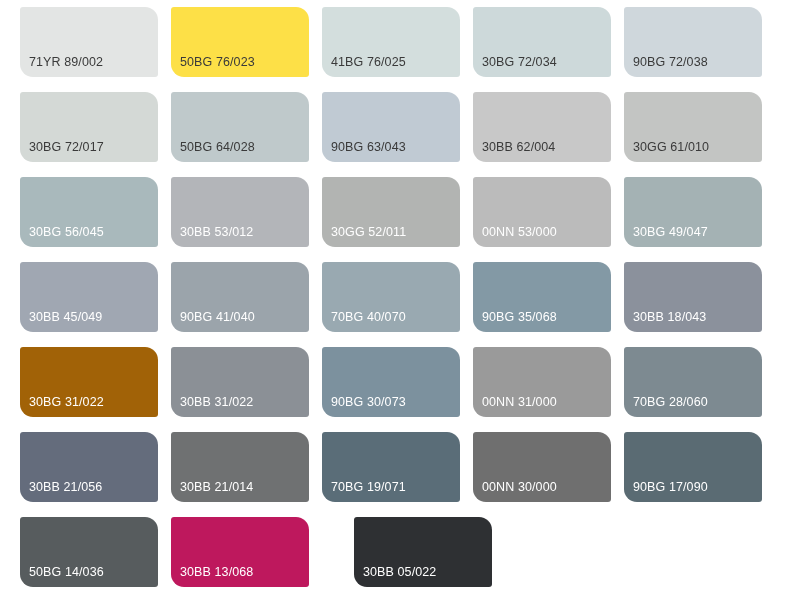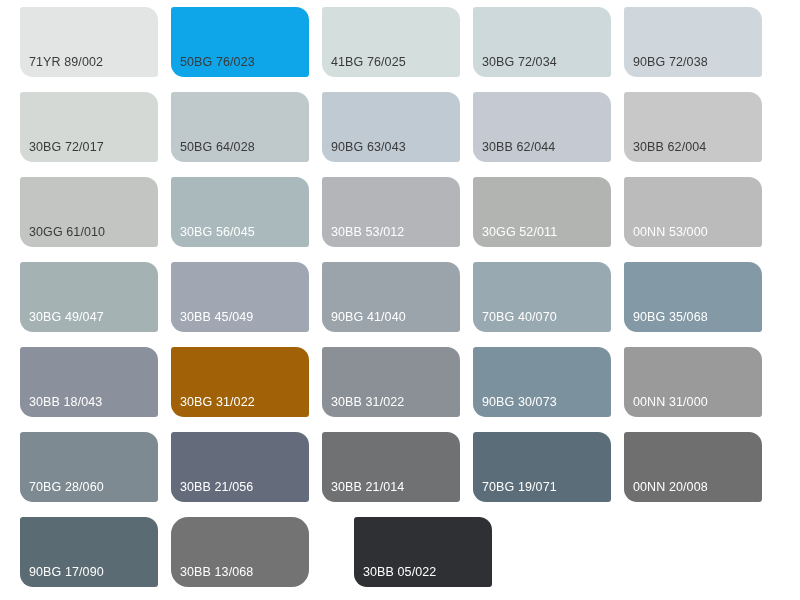--- a/index.html
+++ b/index.html
@@ -58,43 +58,40 @@
     color: #ffffff;
   }
 </style>
 </head>
 <body>
 
 <div id="palette-grid">
     <div class="swatch light" style="background: rgb(227, 229, 228);">
       <span class="swatch-label">71YR 89/002</span>
     </div>
-    <div class="swatch light" style="background: #0ea5e9;">
+    <div class="swatch light" style="background: #fde047;">
       <span class="swatch-label">50BG 76/023</span>
     </div>
     <div class="swatch light" style="background: rgb(211, 222, 221);">
       <span class="swatch-label">41BG 76/025</span>
     </div>
     <div class="swatch light" style="background: rgb(205, 217, 218);">
       <span class="swatch-label">30BG 72/034</span>
     </div>
     <div class="swatch light" style="background: rgb(207, 215, 220);">
       <span class="swatch-label">90BG 72/038</span>
     </div>
     <div class="swatch light" style="background: rgb(212, 217, 214);">
       <span class="swatch-label">30BG 72/017</span>
     </div>
     <div class="swatch light" style="background: rgb(191, 201, 203);">
       <span class="swatch-label">50BG 64/028</span>
     </div>
     <div class="swatch light" style="background: rgb(192, 202, 211);">
       <span class="swatch-label">90BG 63/043</span>
-    </div>
-    <div class="swatch light" style="background: rgb(196, 201, 210);">
-      <span class="swatch-label">30BB 62/044</span>
     </div>
     <div class="swatch light" style="background: rgb(200, 200, 200);">
       <span class="swatch-label">30BB 62/004</span>
     </div>
     <div class="swatch light" style="background: rgb(195, 197, 195);">
       <span class="swatch-label">30GG 61/010</span>
     </div>
     <div class="swatch dark" style="background: rgb(169, 185, 188);">
       <span class="swatch-label">30BG 56/045</span>
     </div>
@@ -143,24 +140,27 @@
     <div class="swatch dark" style="background: rgb(100, 108, 124);">
       <span class="swatch-label">30BB 21/056</span>
     </div>
     <div class="swatch dark" style="background: rgb(111, 113, 114);">
       <span class="swatch-label">30BB 21/014</span>
     </div>
     <div class="swatch dark" style="background: rgb(90, 109, 120);">
       <span class="swatch-label">70BG 19/071</span>
     </div>
     <div class="swatch dark" style="background: rgb(111, 111, 111);">
-      <span class="swatch-label">00NN 20/008</span>
+      <span class="swatch-label">00NN 30/000</span>
     </div>
     <div class="swatch dark" style="background: rgb(90, 107, 115);">
       <span class="swatch-label">90BG 17/090</span>
     </div>
-    <div class="swatch dark" style="background: #737373; border-radius: 17px;">
+    <div class="swatch dark" style="background: rgb(87, 92, 94);">
+      <span class="swatch-label">50BG 14/036</span>
+    </div>
+    <div class="swatch dark" style="background: #be185d;">
       <span class="swatch-label">30BB 13/068</span>
     </div>
     <div class="swatch dark" style="background: rgb(46, 48, 51); margin-left: 32px;">
       <span class="swatch-label">30BB 05/022</span>
     </div>
   </div>
 
 </body></html>

